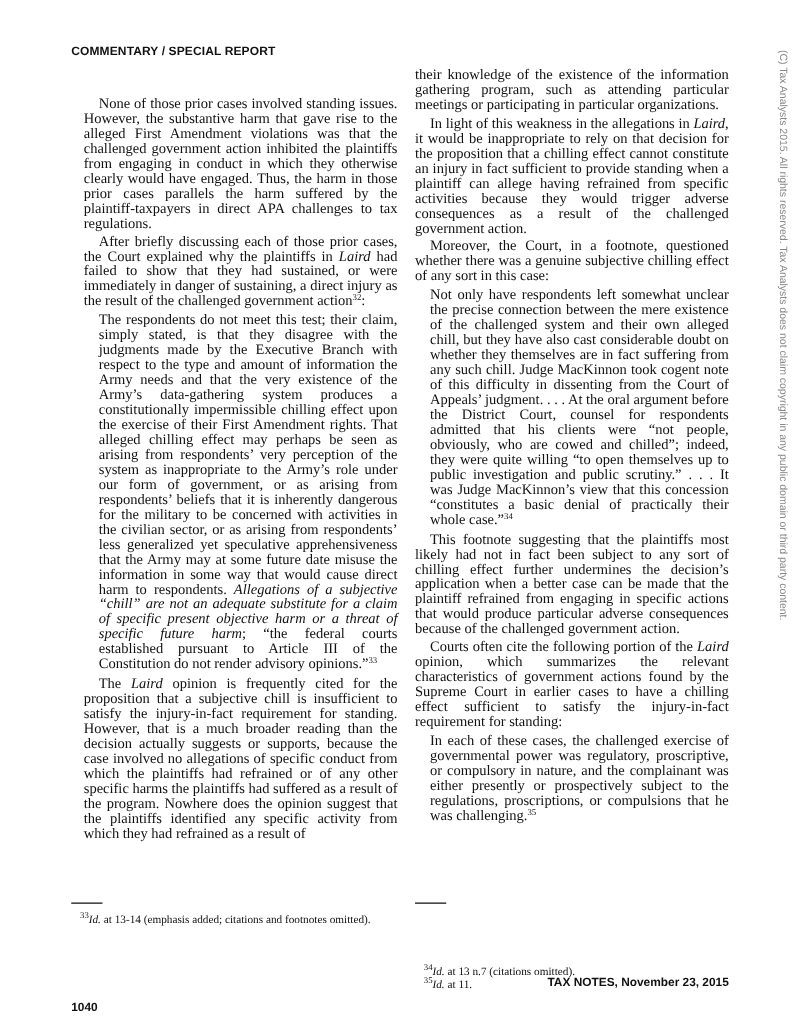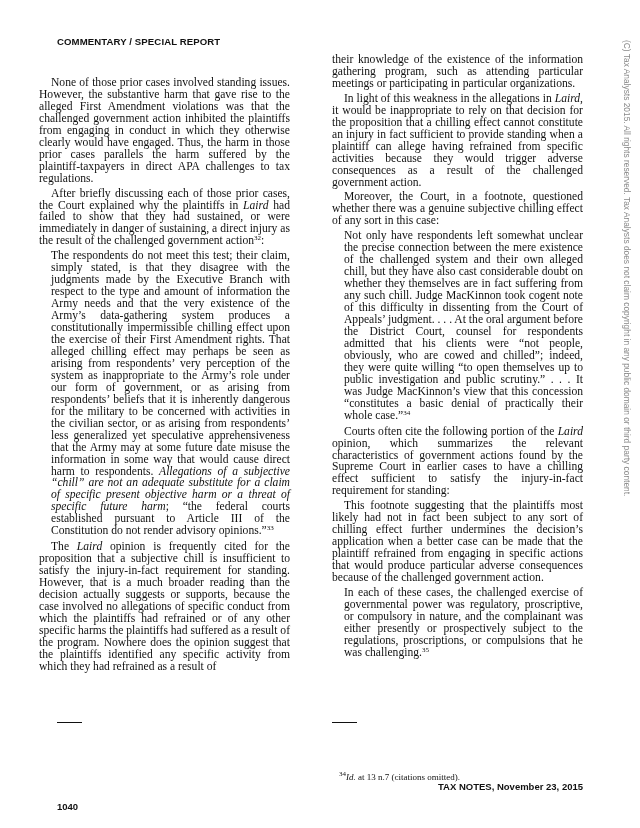--- a/index.html
+++ b/index.html
@@ -7,21 +7,21 @@
   .page { position: absolute; left: 0; top: 0; width: 640px; height: 617px; border-radius: 22px; }
   .running-head {
     position: absolute; left: 57px; top: 36px;
     font-family: "Liberation Sans", sans-serif; font-weight: bold; font-size: 9.6px; letter-spacing: 0.1px;
   }
   .col {
     position: absolute; top: 57px; width: 251px;
     font-family: "Liberation Serif", serif; font-size: 11.6px; line-height: 11.95px;
     text-align: justify; hyphens: manual; margin-top: 20px;
   }
-  .col.left { left: 39px; }
+  .col.left { left: 67px; }
   .col.right { left: 332px; top: 34px; }
   .col p { margin: 0 0 3px 0; text-indent: 12px; }
   .col p.noindent { text-indent: 0; }
   .col .bq { margin: 0 0 4px 12px; text-indent: 0; }
   .col i { font-style: italic; }
   sup { font-size: 7px; line-height: 0; vertical-align: 4px; }
   .fn-rule { position: absolute; height: 1px; width: 25px; background: #111; }
   .fn {
     position: absolute; width: 251px;
     font-family: "Liberation Serif", serif; font-size: 9px; line-height: 10.4px;
@@ -54,32 +54,34 @@
     <p><span>After briefly discussing each of those prior cases, the Court explained why the plaintiffs in </span><i>Laird</i><span> had failed to show that they had sustained, or were immediately in danger of sustaining, a direct injury as the result of the challenged government action</span><sup>32</sup><span>:</span></p>
     <p class="bq"><span>The respondents do not meet this test; their claim, simply stated, is that they disagree with the judgments made by the Executive Branch with respect to the type and amount of information the Army needs and that the very existence of the Army’s data-gathering system produces a constitutionally impermissible chilling effect upon the exercise of their First Amendment rights. That alleged chilling effect may perhaps be seen as arising from respondents’ very perception of the system as inappropriate to the Army’s role under our form of government, or as arising from respondents’ beliefs that it is inherently dangerous for the military to be concerned with activities in the civilian sector, or as arising from respondents’ less generalized yet speculative apprehensiveness that the Army may at some future date misuse the information in some way that would cause direct harm to respondents. </span><i>Allegations of a subjective “chill” are not an adequate substitute for a claim of specific present objective harm or a threat of specific future harm</i><span>; “the federal courts established pursuant to Article III of the Constitution do not render advisory opinions.”</span><sup>33</sup></p>
     <p><span>The </span><i>Laird</i><span> opinion is frequently cited for the proposition that a subjective chill is insufficient to satisfy the injury-in-fact requirement for standing. However, that is a much broader reading than the decision actually suggests or supports, because the case involved no allegations of specific conduct from which the plaintiffs had refrained or of any other specific harms the plaintiffs had suffered as a result of the program. Nowhere does the opinion suggest that the plaintiffs identified any specific activity from which they had refrained as a result of</span></p>
   </div>
 
   <div class="col right">
     <p class="noindent"><span>their knowledge of the existence of the information gathering program, such as attending particular meetings or participating in particular organizations.</span></p>
     <p><span>In light of this weakness in the allegations in </span><i>Laird</i><span>, it would be inappropriate to rely on that decision for the proposition that a chilling effect cannot constitute an injury in fact sufficient to provide standing when a plaintiff can allege having refrained from specific activities because they would trigger adverse consequences as a result of the challenged government action.</span></p>
     <p><span>Moreover, the Court, in a footnote, questioned whether there was a genuine subjective chilling effect of any sort in this case:</span></p>
     <p class="bq"><span>Not only have respondents left somewhat unclear the precise connection between the mere existence of the challenged system and their own alleged chill, but they have also cast considerable doubt on whether they themselves are in fact suffering from any such chill. Judge MacKinnon took cogent note of this difficulty in dissenting from the Court of Appeals’ judgment. . . . At the oral argument before the District Court, counsel for respondents admitted that his clients were “not people, obviously, who are cowed and chilled”; indeed, they were quite willing “to open themselves up to public investigation and public scrutiny.” . . . It was Judge MacKinnon’s view that this concession “constitutes a basic denial of practically their whole case.”</span><sup>34</sup></p>
+    <p><span>This footnote suggesting that the plaintiffs most likely had not in fact been subject to any sort of chilling effect further undermines the decision’s application when a better case can be made that the plaintiff refrained from engaging in specific actions that would produce particular adverse consequences because of the challenged government action.</span></p>
     <p><span>Courts often cite the following portion of the </span><i>Laird</i><span> opinion, which summarizes the relevant characteristics of government actions found by the Supreme Court in earlier cases to have a chilling effect sufficient to satisfy the injury-in-fact requirement for standing:</span></p>
-    <p><span>This footnote suggesting that the plaintiffs most likely had not in fact been subject to any sort of chilling effect further undermines the decision’s application when a better case can be made that the plaintiff refrained from engaging in specific actions that would produce particular adverse consequences because of the challenged government action.</span></p>
     <p class="bq"><span>In each of these cases, the challenged exercise of governmental power was regulatory, proscriptive, or compulsory in nature, and the complainant was either presently or prospectively subject to the regulations, proscriptions, or compulsions that he was challenging.</span><sup>35</sup></p>
   </div>
 
   <div class="fn-rule" style="left:57px; top:722px;"></div>
   <div class="fn" style="left:57px; top:730px;">
+    <div class="line"><sup>33</sup><i>Id.</i><span> at 13-14 (emphasis added; citations and footnotes omitted).</span></div>
   </div>
 
   <div class="fn-rule" style="left:332px; top:722px;"></div>
   <div class="fn" style="left:332px; top:772px;">
     <div class="line"><sup>34</sup><i>Id.</i><span> at 13 n.7 (citations omitted).</span></div>
+    <div class="line"><sup>35</sup><i>Id.</i><span> at 11.</span></div>
   </div>
 
   <div class="folio" style="left:57px;margin-top:20px;">1040</div>
   <div class="folio" style="left:438px;">TAX NOTES, November 23, 2015</div>
 
 
   <div class="side-copyright">(C) Tax Analysts 2015. All rights reserved. Tax Analysts does not claim copyright in any public domain or third party content.</div>
 </div>
 
 </body></html>

